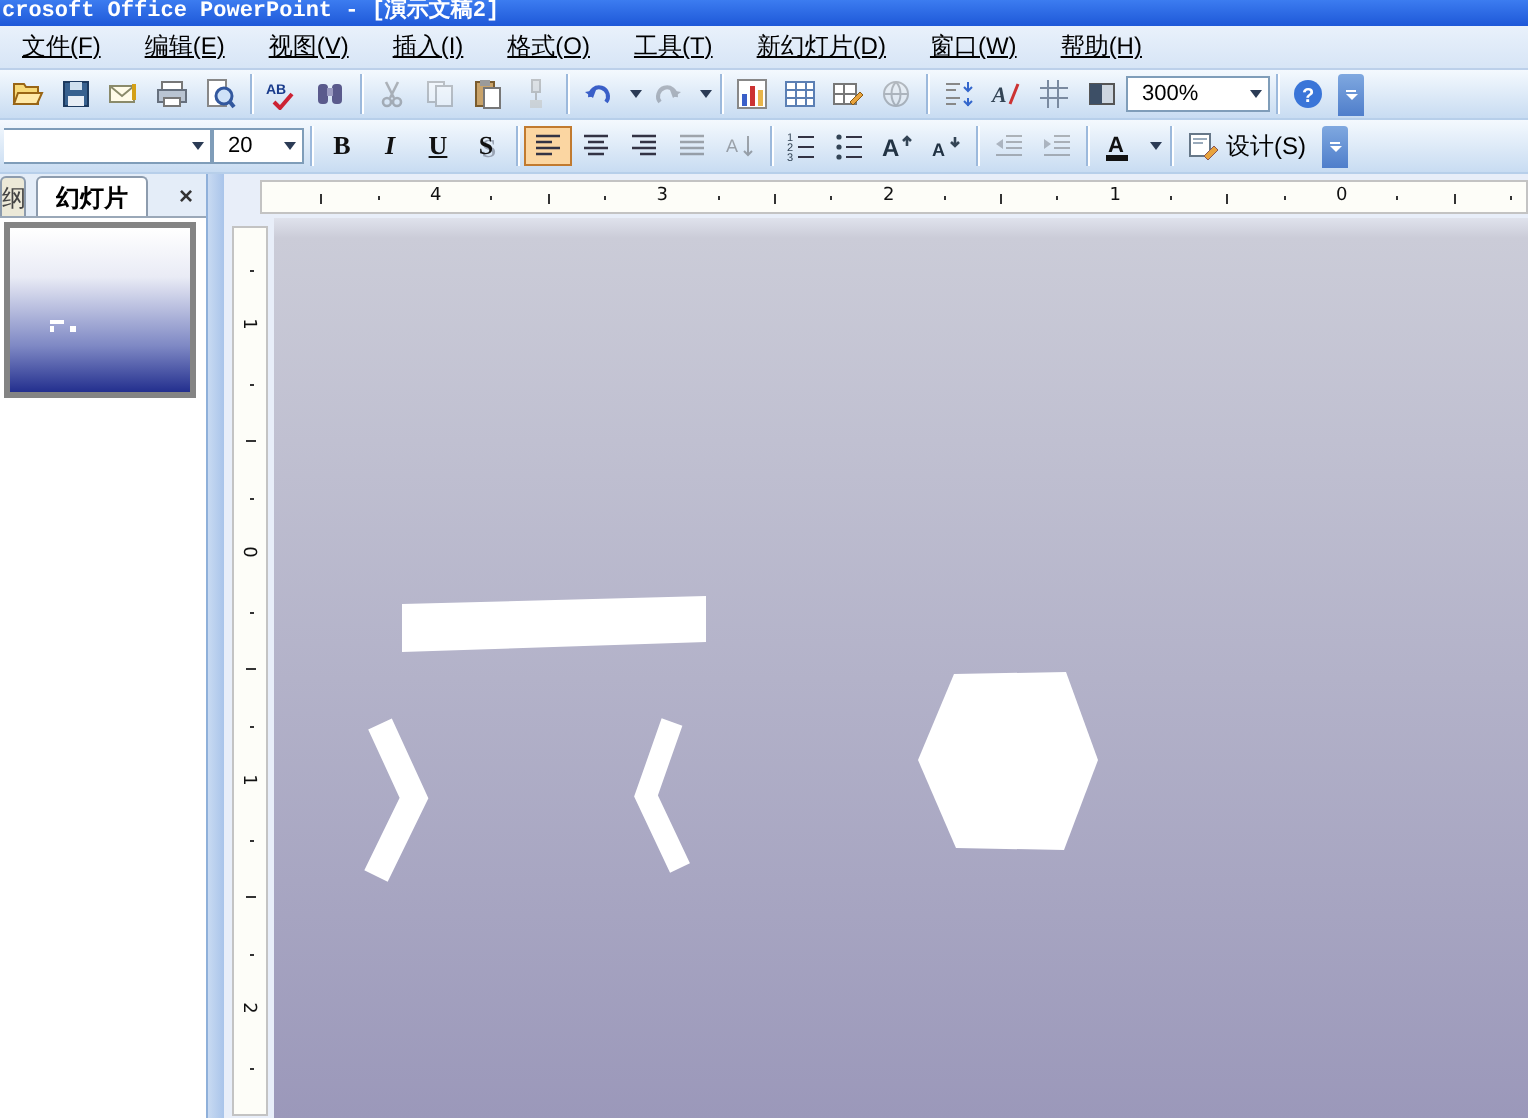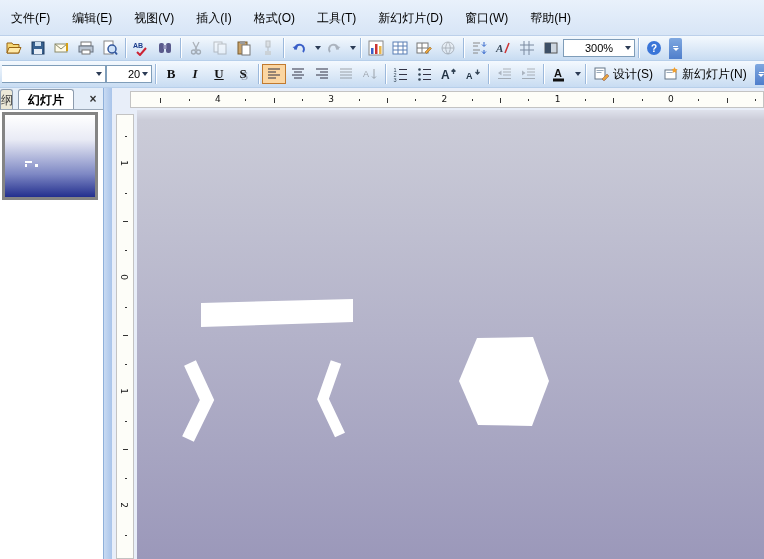--- a/index.html
+++ b/index.html
@@ -8,22 +8,22 @@
   .app { width:764px; height:559px; display:flex; flex-direction:column;
     background:#d6e5f5; position:relative; }
 
   
   .titlebar { height:13px; background:linear-gradient(180deg,#3c7cf0,#1e58d8);
     color:#fff; font-weight:bold; font-size:11px; line-height:13px;
     white-space:nowrap; overflow:hidden; padding-left:1px;
     font-family:"Liberation Mono", monospace; letter-spacing:0; }
 
   
-  .menubar { height:36px; background:linear-gradient(180deg,#e9f1fb,#d7e5f6);
-    display:flex; align-items:center; border-bottom:1px solid #bcd0ea; }
+  .menubar { height:22px; background:linear-gradient(180deg,#e9f1fb,#d7e5f6);
+    display:flex; align-items:flex-start; border-bottom:1px solid #bcd0ea;text-decoration:underline; }
   .menu-item { padding:0 11px; height:20px; line-height:20px; color:#000;
     cursor:default; white-space:nowrap; }
 
   
   .toolbar { display:flex; align-items:center;
     background:linear-gradient(180deg,#f4f9fe 0%,#dcE9f7 55%,#c8dcf2 100%);
     border-bottom:1px solid #b7cfea; padding:0 2px; }
   .tb-standard { height:25px; }
   .tb-format  { height:27px; }
   .tbtn { width:24px; height:20px; display:flex; align-items:center;
@@ -32,21 +32,21 @@
   .tbtn.grayed { opacity:.4; filter:grayscale(90%); }
   .tbtn.active { background:#fbd6a2; border:1px solid #c17a2f; }
   .tb-sep { width:1px; height:20px; background:#9cb9dc; margin:0 3px;
     box-shadow:1px 0 0 #fff; flex:0 0 auto; }
   .dd-arrow { width:0; height:0; border-left:3px solid transparent;
     border-right:3px solid transparent; border-top:4px solid #2b3b55;
     display:inline-block; margin-left:2px; flex:0 0 auto; }
   .dd-btn { width:11px; height:20px; display:flex; align-items:center;
     justify-content:center; flex:0 0 auto; }
   .combo { background:#fff; border:1px solid #7f9db9; height:18px;
-    display:flex; align-items:center; font-size:11px; padding-left:21px;
+    display:flex; align-items:center; font-size:11px; padding-left:7px;
     flex:0 0 auto; position:relative; }
   .combo .dd-arrow { position:absolute; right:3px; }
   .txtbtn { font-family:"Liberation Serif", serif; font-size:13px;
     color:#111; }
   .txtbtn.b { font-weight:bold; }
   .txtbtn.i { font-style:italic; font-weight:bold; }
   .txtbtn.u { text-decoration:underline; font-weight:bold; }
   .txtbtn.s { font-weight:bold; text-shadow:1.5px 1.5px 0 #9aa4b4; }
   .labelbtn { display:flex; align-items:center; gap:3px; padding:0 5px;
     height:22px; white-space:nowrap; flex:0 0 auto; }
@@ -98,20 +98,23 @@
   .rnum.v { transform:rotate(90deg); }
 
   .canvas { flex:1; position:relative; overflow:hidden; }
   .canvas svg { position:absolute; left:0; top:0; }
 </style>
 </head>
 <body>
 
 <div class="app">
 
+  <div class="titlebar">
+    <span>crosoft Office PowerPoint - [演示文稿2]</span>
+  </div>
 
   <div class="menubar">
       <span class="menu-item">文件(F)</span>
       <span class="menu-item">编辑(E)</span>
       <span class="menu-item">视图(V)</span>
       <span class="menu-item">插入(I)</span>
       <span class="menu-item">格式(O)</span>
       <span class="menu-item">工具(T)</span>
       <span class="menu-item">新幻灯片(D)</span>
       <span class="menu-item">窗口(W)</span>
@@ -386,28 +389,20 @@
         <span class="dd-arrow"></span>
       </div>
       <div class="tb-sep"></div>
       <div class="labelbtn">
         <svg viewBox="0 0 16 16">
           <rect x="1" y="2" width="10" height="11" fill="#fff" stroke="#678"></rect>
           <path d="M2.5 4.5h7M2.5 6.5h5" stroke="#9ab"></path>
           <path d="M8 13l5-5 2 2-5 5z" fill="#e8a33d" stroke="#855" stroke-width=".5"></path>
         </svg>
         <span>设计(S)</span>
-      </div>
-      <div class="labelbtn">
-        <svg viewBox="0 0 16 16">
-          <rect x="2" y="4" width="11" height="9" fill="#fff" stroke="#678"></rect>
-          <path d="M3.5 6.5h6" stroke="#9ab"></path>
-          <path d="M11.5 1l1 2 2.2.3-1.6 1.5.4 2.2-2-1.1-2 1.1.4-2.2L8.3 3.3l2.2-.3z" fill="#f0a030"></path>
-        </svg>
-        <span>新幻灯片(N)</span>
       </div>
       <div class="tb-overflow">
         <i></i>
         <u></u>
       </div>
     </div>
 
   <div class="content">
 
     <div class="left-panel">

